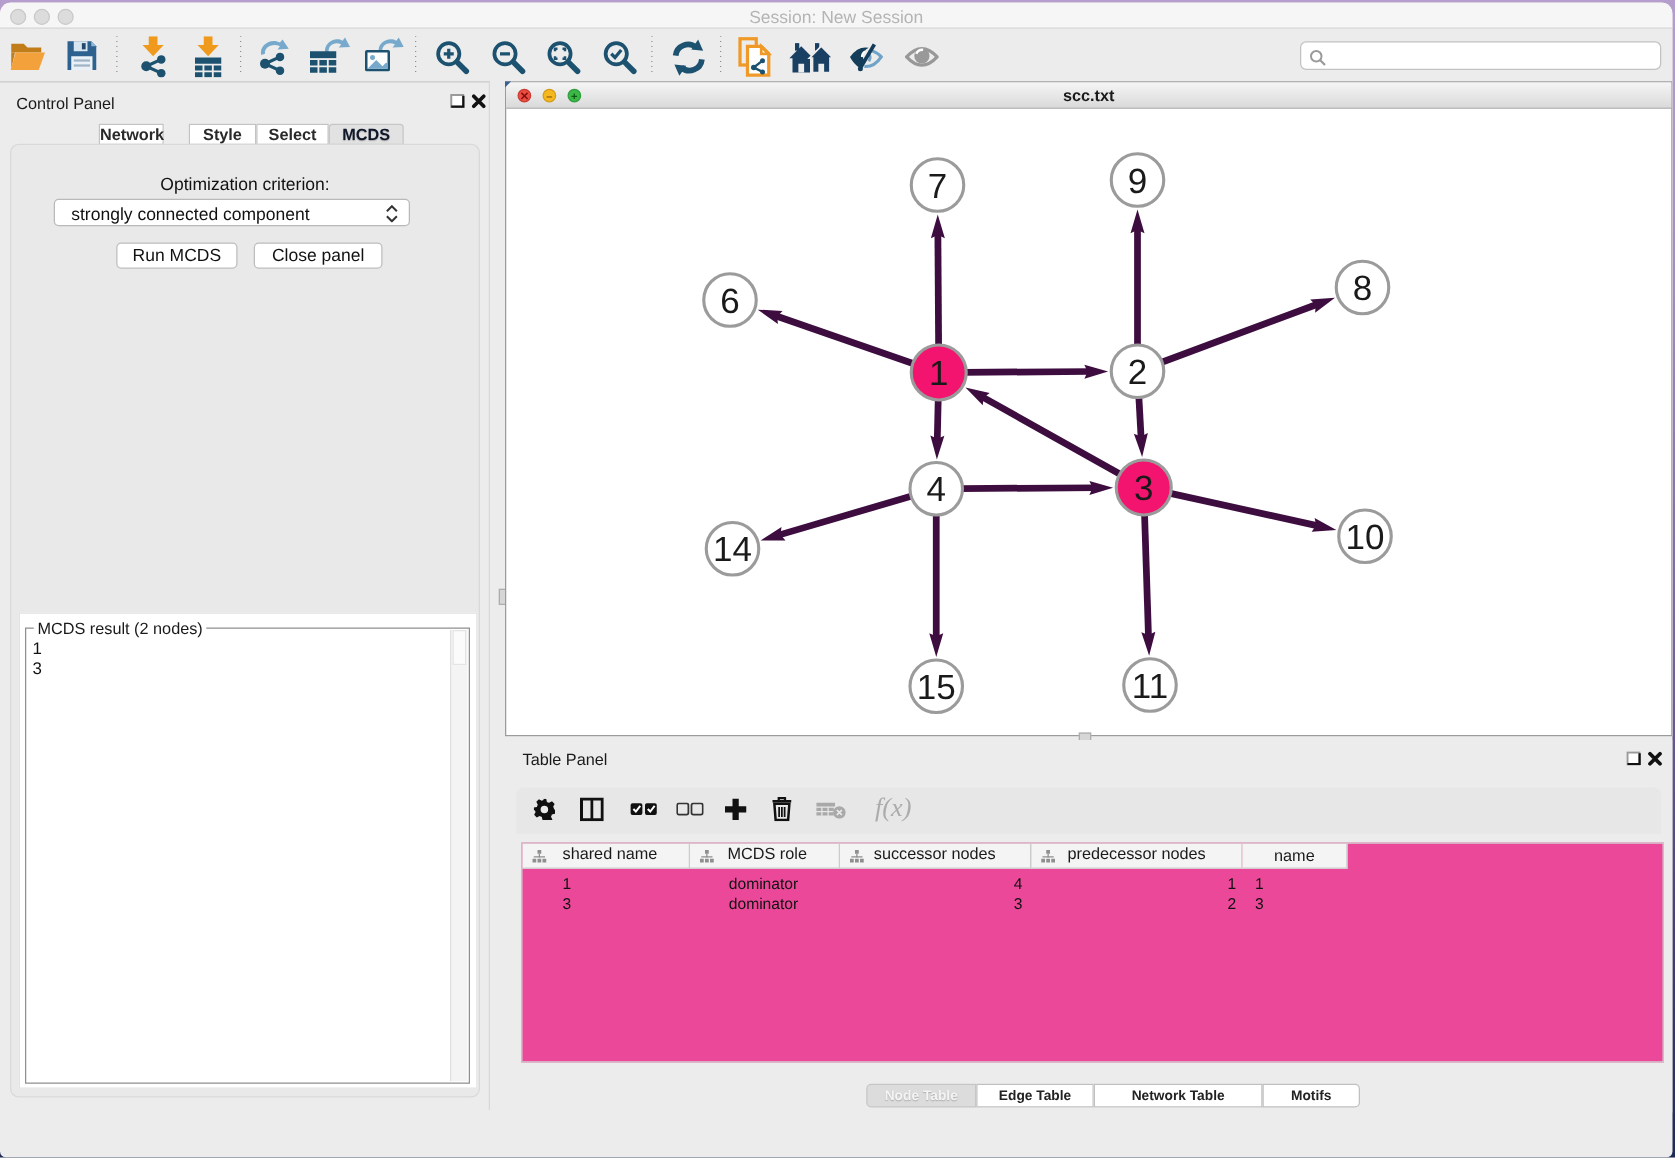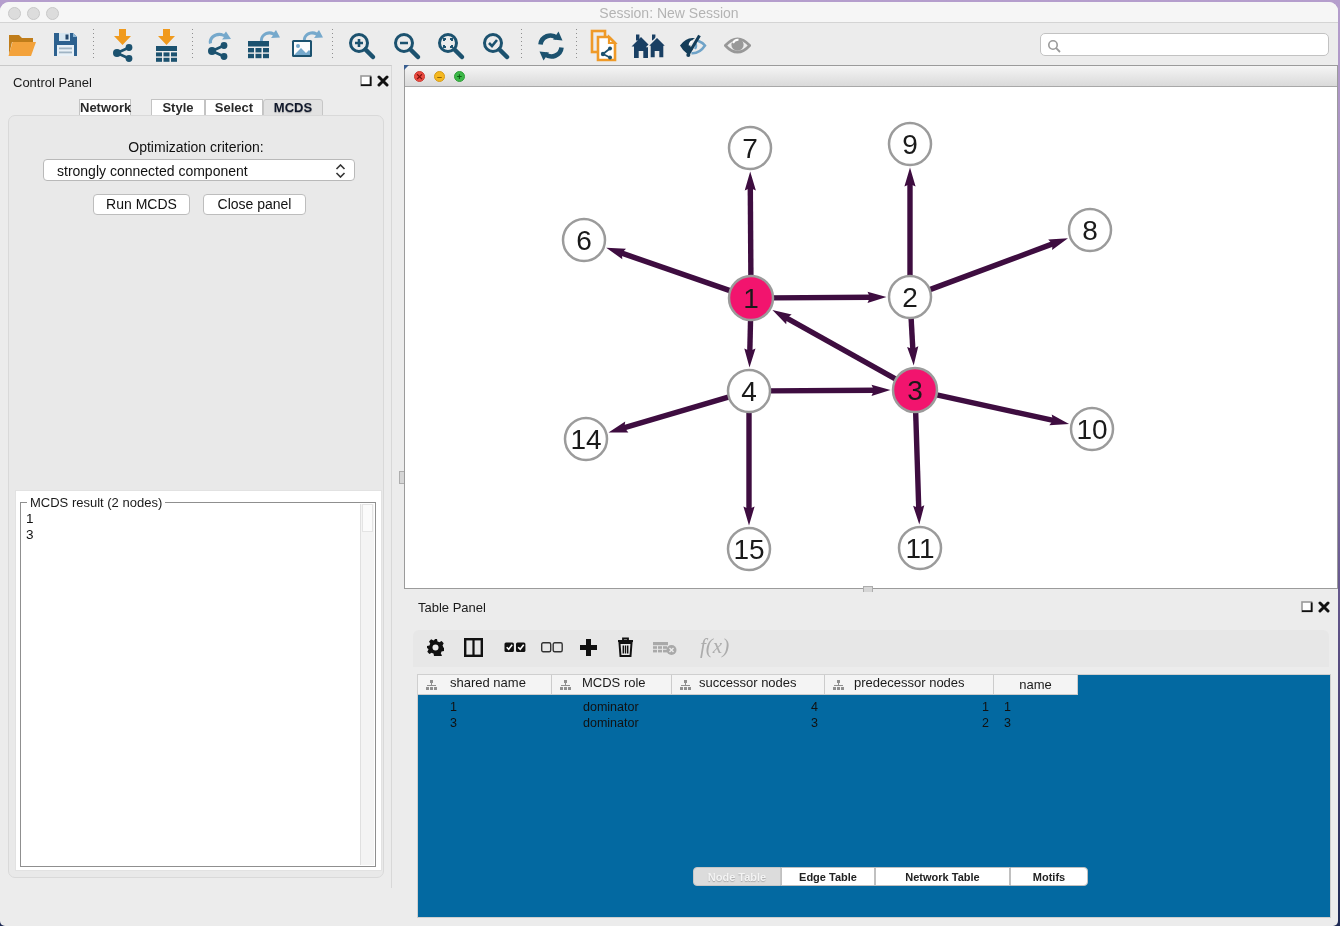--- a/index.html
+++ b/index.html
@@ -21,21 +21,21 @@
   #fieldset { position:absolute; left:4px; top:11px; right:5px; bottom:3px; border:1px solid #8f8f8f; }
   #fs-legend { position:absolute; left:6px; top:-8px; background:#fff; padding:0 3px; font-size:13px; color:#1a1a1a; }
   
   #netframe { position:absolute; left:404px; top:63px; width:934px; height:524px; background:#fff; border:1px solid #9b9b9b; }
   #nf-titlebar { position:absolute; left:0; top:0; width:100%; height:21px; background:linear-gradient(#f5f5f5,#dadada); border-bottom:1px solid #a8a8a8; }
   .nfl { position:absolute; top:4.5px; width:11px; height:11px; border-radius:50%; font-size:9px; line-height:11px; text-align:center; font-weight:bold; }
   #nf-title { position:absolute; top:3px; left:0; width:100%; text-align:center; font-size:13px; font-weight:bold; color:#1a1a1a; }
   
   #tp { position:absolute; left:404px; top:590px; width:934px; height:298px; background:#ececec;text-decoration:underline; }
   #tp-toolbar { position:absolute; left:9px; top:38px; width:916px; height:37px; background:#e7e7e7; border-radius:6px 6px 0 0; }
-  #tbl { position:absolute; left:13px; top:82px; width:914px; height:244px; background:#0369a1; border:1px solid #cfcfcf; }
+  #tbl { position:absolute; left:13px; top:82px; width:914px; height:176px; background:#ec4899; border:1px solid #cfcfcf; }
   .th { position:absolute; top:0; height:20px; background:#f4f4f4; border-right:1px solid #ccc; border-bottom:1px solid #ccc; font-size:13px; color:#1a1a1a; }
   .td { position:absolute; font-size:12.5px; color:#111; }
   .btab { position:absolute; height:19px; background:#fff; border:1px solid #c0c0c0; font-size:11px; font-weight:bold; color:#222; text-align:center; line-height:18px; }
   #statusbar { position:absolute; left:0; top:887px; width:100%; height:35px; background:#ececec; border-top:1px solid #c6c6c6; }
   .hico { position:absolute; left:8px; top:5px; width:11px; height:10px;
     background:
       linear-gradient(#8f8f8f,#8f8f8f) 4px 0/3px 3px no-repeat,
       linear-gradient(#8f8f8f,#8f8f8f) 0 6.5px/3px 3.5px no-repeat,
       linear-gradient(#8f8f8f,#8f8f8f) 4px 6.5px/3px 3.5px no-repeat,
       linear-gradient(#8f8f8f,#8f8f8f) 8px 6.5px/3px 3.5px no-repeat,
@@ -195,21 +195,21 @@
   </svg>
   <svg class="abs" style="left:377px;top:9px" width="12" height="12" viewBox="0 0 12 12">
     <path d="M2 2 L10 10 M10 2 L2 10" stroke="#111" stroke-width="3" stroke-linecap="round"></path>
   </svg>
   <div class="tab" style="left:79px;top:33px;width:52px;">Network</div>
   <div class="tab" style="left:151px;top:33px;width:54px;">Style</div>
   <div class="tab" style="left:205px;top:33px;width:58px;">Select</div>
   <div class="tab" style="left:263px;top:33px;width:60px;background:#e2e2e2;border-color:#c6c6c6;color:#0f172a;text-shadow:0 1px 1px #a8a8a8;border-radius:3px 3px 0 0;">MCDS</div>
   <div id="cp-panel">
     <div style="position:absolute;left:0;top:23px;width:100%;text-align:center;font-size:14px;color:#111;">Optimization criterion:</div>
-    <div style="position:absolute;left:34px;top:43px;width:312px;height:22px;background:#fff;border:1px solid #b9b9b9;border-radius:4px;">
+    <div style="position:absolute;left:34px;top:43px;width:285px;height:22px;background:#fff;border:1px solid #b9b9b9;border-radius:4px;">
       <div style="position:absolute;left:13px;top:3px;font-size:14px;color:#111;">strongly connected component</div>
       <svg class="abs" style="right:8px;top:4px" width="11" height="14" viewBox="0 0 11 14">
         <path d="M1.5 5 L5.5 1 L9.5 5" fill="none" stroke="#333" stroke-width="1.6"></path>
         <path d="M1.5 9 L5.5 13 L9.5 9" fill="none" stroke="#333" stroke-width="1.6"></path>
       </svg>
     </div>
     <div style="position:absolute;left:84px;top:78px;width:97px;height:21px;background:#fff;border:1px solid #bdbdbd;border-radius:4px;text-align:center;line-height:19px;font-size:14px;color:#111;">Run MCDS</div>
     <div style="position:absolute;left:194px;top:78px;width:103px;height:21px;background:#fff;border:1px solid #bdbdbd;border-radius:4px;text-align:center;line-height:19px;font-size:14px;color:#111;">Close panel</div>
     <div id="resultbox">
       <div id="fieldset">
@@ -224,20 +224,21 @@
 </div>
 <div style="position:absolute;left:399px;top:469px;width:6px;height:13px;background:#d6d6d6;border:1px solid #adadad;"></div>
 <div id="netframe">
   <svg style="position:absolute;left:-1px;top:-1px;z-index:5" width="5" height="5" viewBox="0 0 5 5">
         <path d="M0 0 L5 0 L0 5 Z" fill="#3a5f91"></path>
       </svg>
   <div id="nf-titlebar">
     <div class="nfl" style="left:9px;background:#ee4c42;border:1px solid #c83b33;color:#7c100c;">✕</div>
     <div class="nfl" style="left:29px;background:#f5b81f;border:1px solid #d69c17;color:#8a5d05;">–</div>
     <div class="nfl" style="left:49px;background:#3cb848;border:1px solid #2f9e3a;color:#0d5c14;">+</div>
+    <div id="nf-title">scc.txt</div>
   </div>
   <svg style="position:absolute;left:0px;top:21px;" width="932" height="503" viewBox="0 0 932 503">
 <line x1="345.9" y1="191.0" x2="345.3" y2="99.5" stroke="#3e0d40" stroke-width="5.4"></line>
 <polygon points="345.2,84.5 350.9,103.5 345.3,101.0 339.7,103.5" fill="#3e0d40"></polygon>
 <line x1="327.1" y1="204.4" x2="215.4" y2="165.6" stroke="#3e0d40" stroke-width="5.4"></line>
 <polygon points="201.2,160.7 221.0,161.7 216.8,166.1 217.3,172.2" fill="#3e0d40"></polygon>
 <line x1="366.0" y1="210.9" x2="466.5" y2="210.2" stroke="#3e0d40" stroke-width="5.4"></line>
 <polygon points="481.5,210.1 462.5,215.9 465.0,210.3 462.5,204.7" fill="#3e0d40"></polygon>
 <line x1="345.6" y1="231.0" x2="344.8" y2="265.5" stroke="#3e0d40" stroke-width="5.4"></line>
 <polygon points="344.5,280.5 339.3,261.4 344.9,264.0 350.5,261.6" fill="#3e0d40"></polygon>

